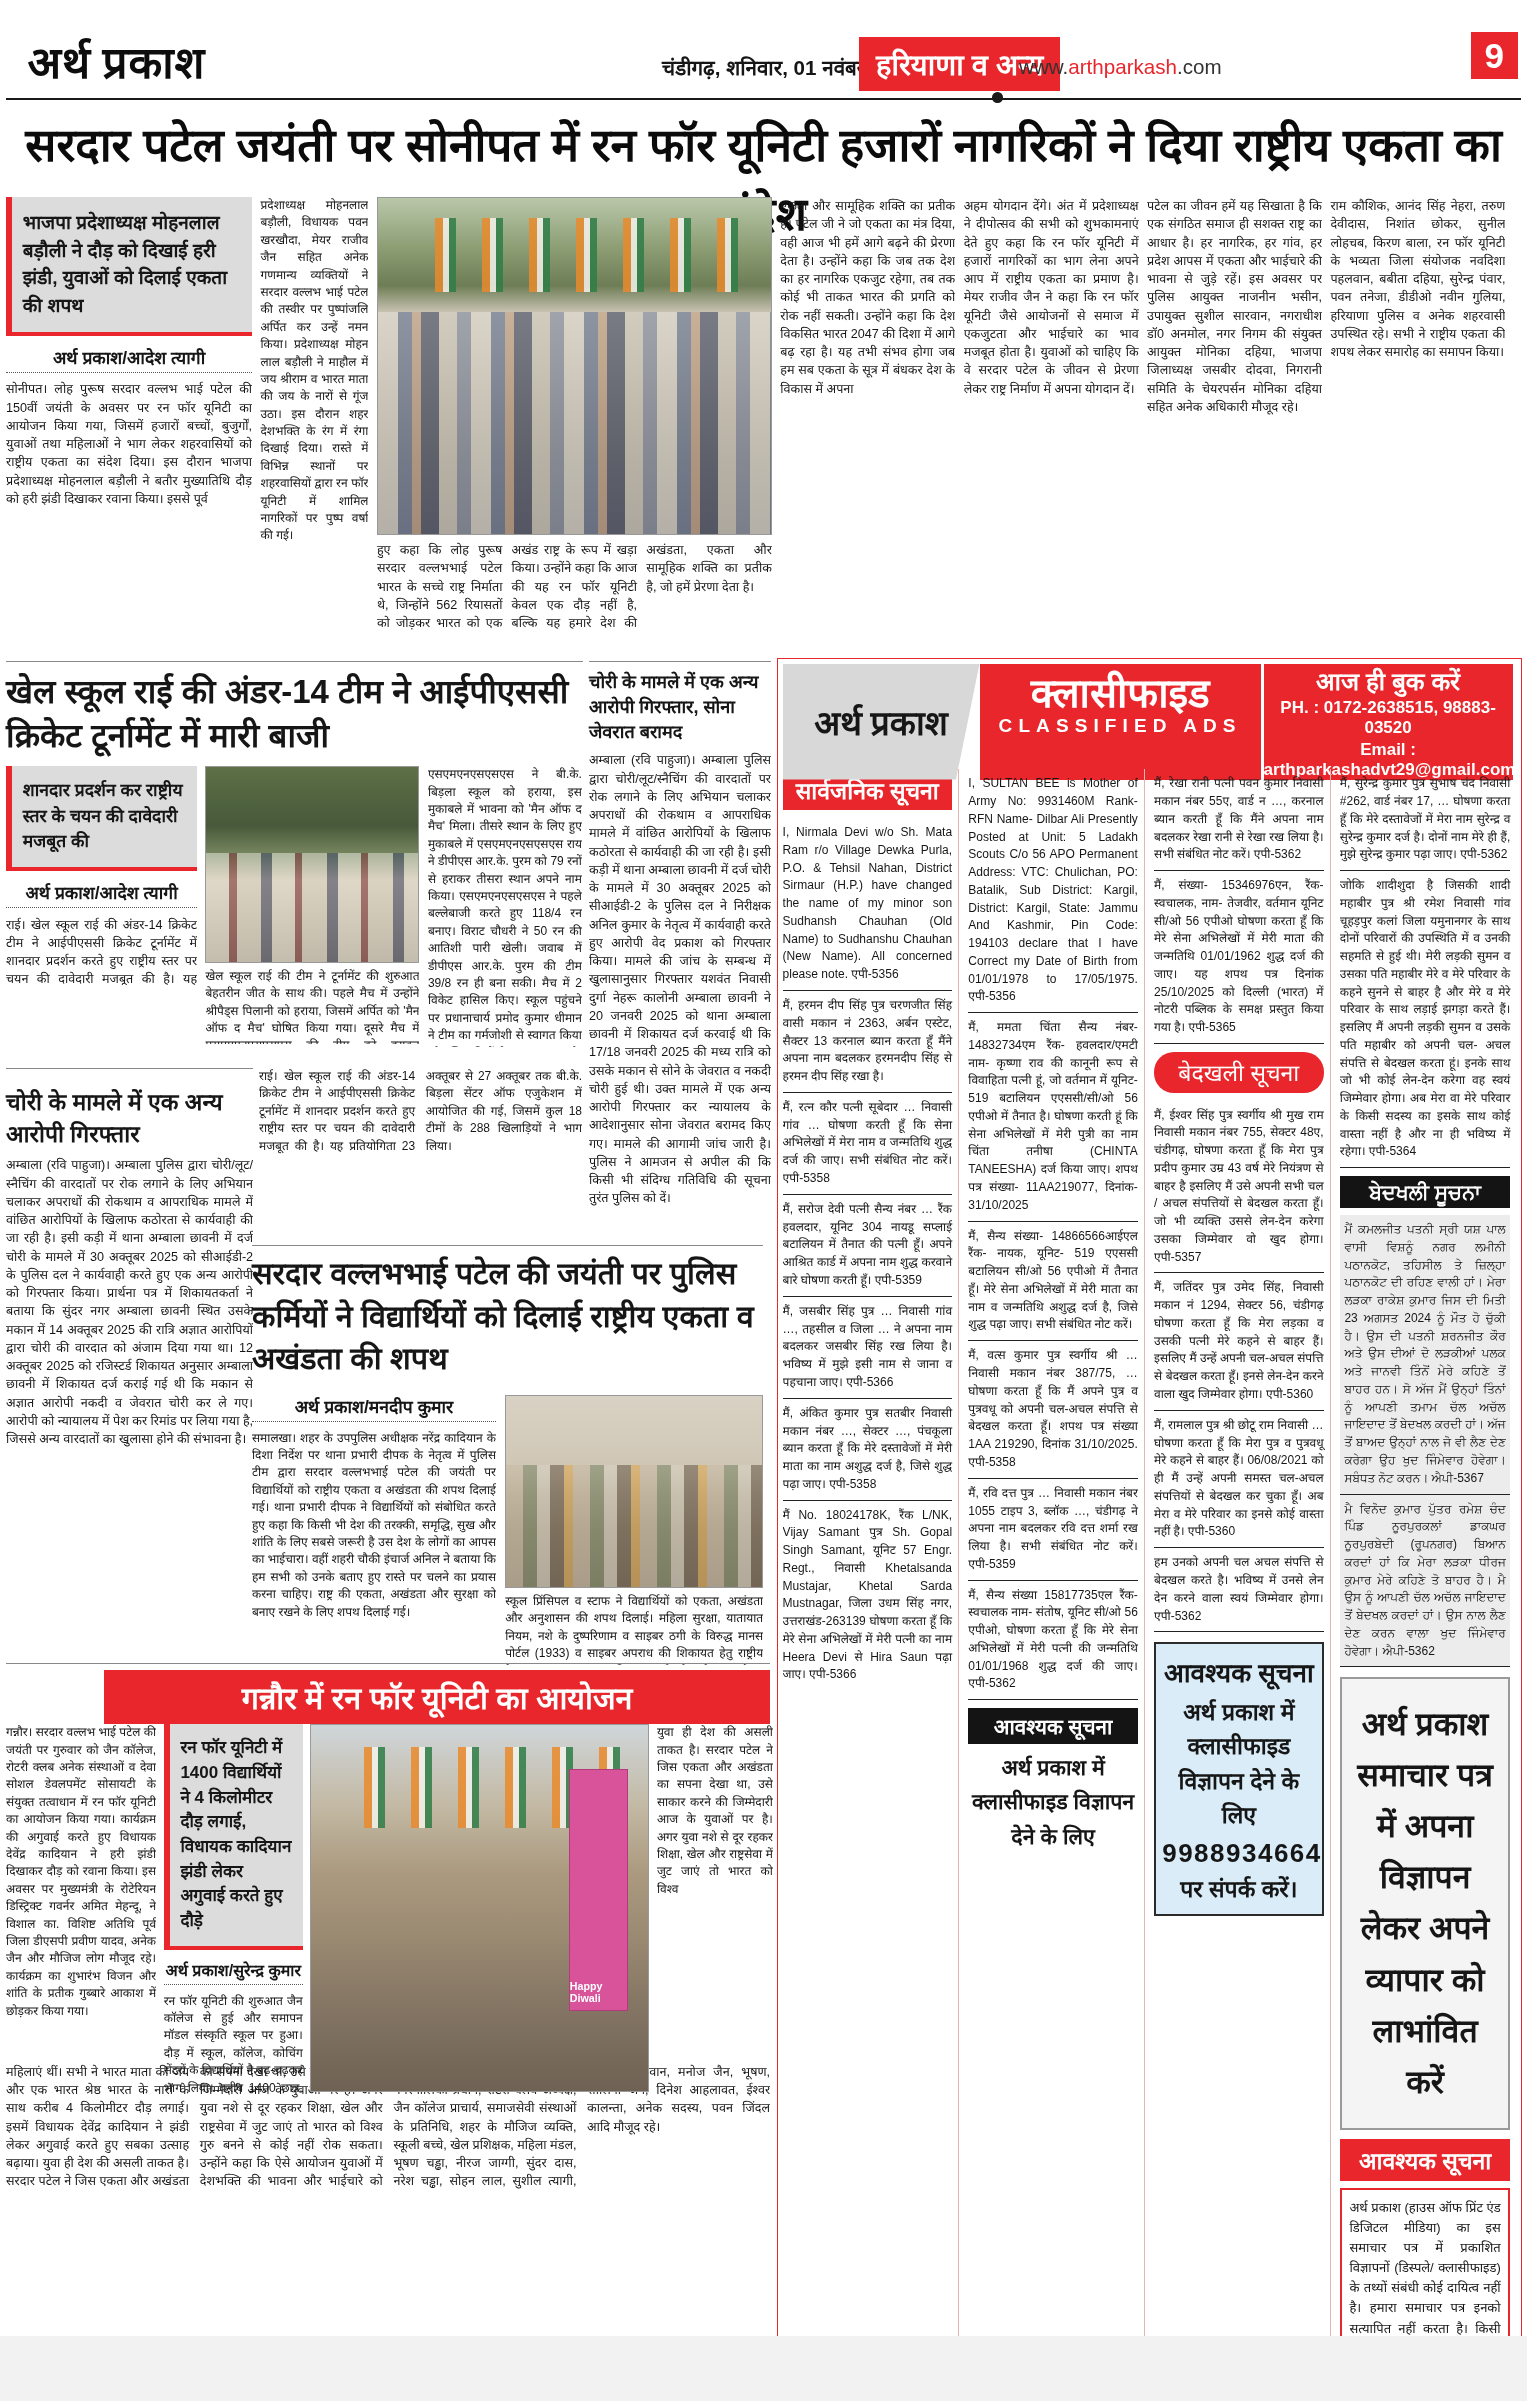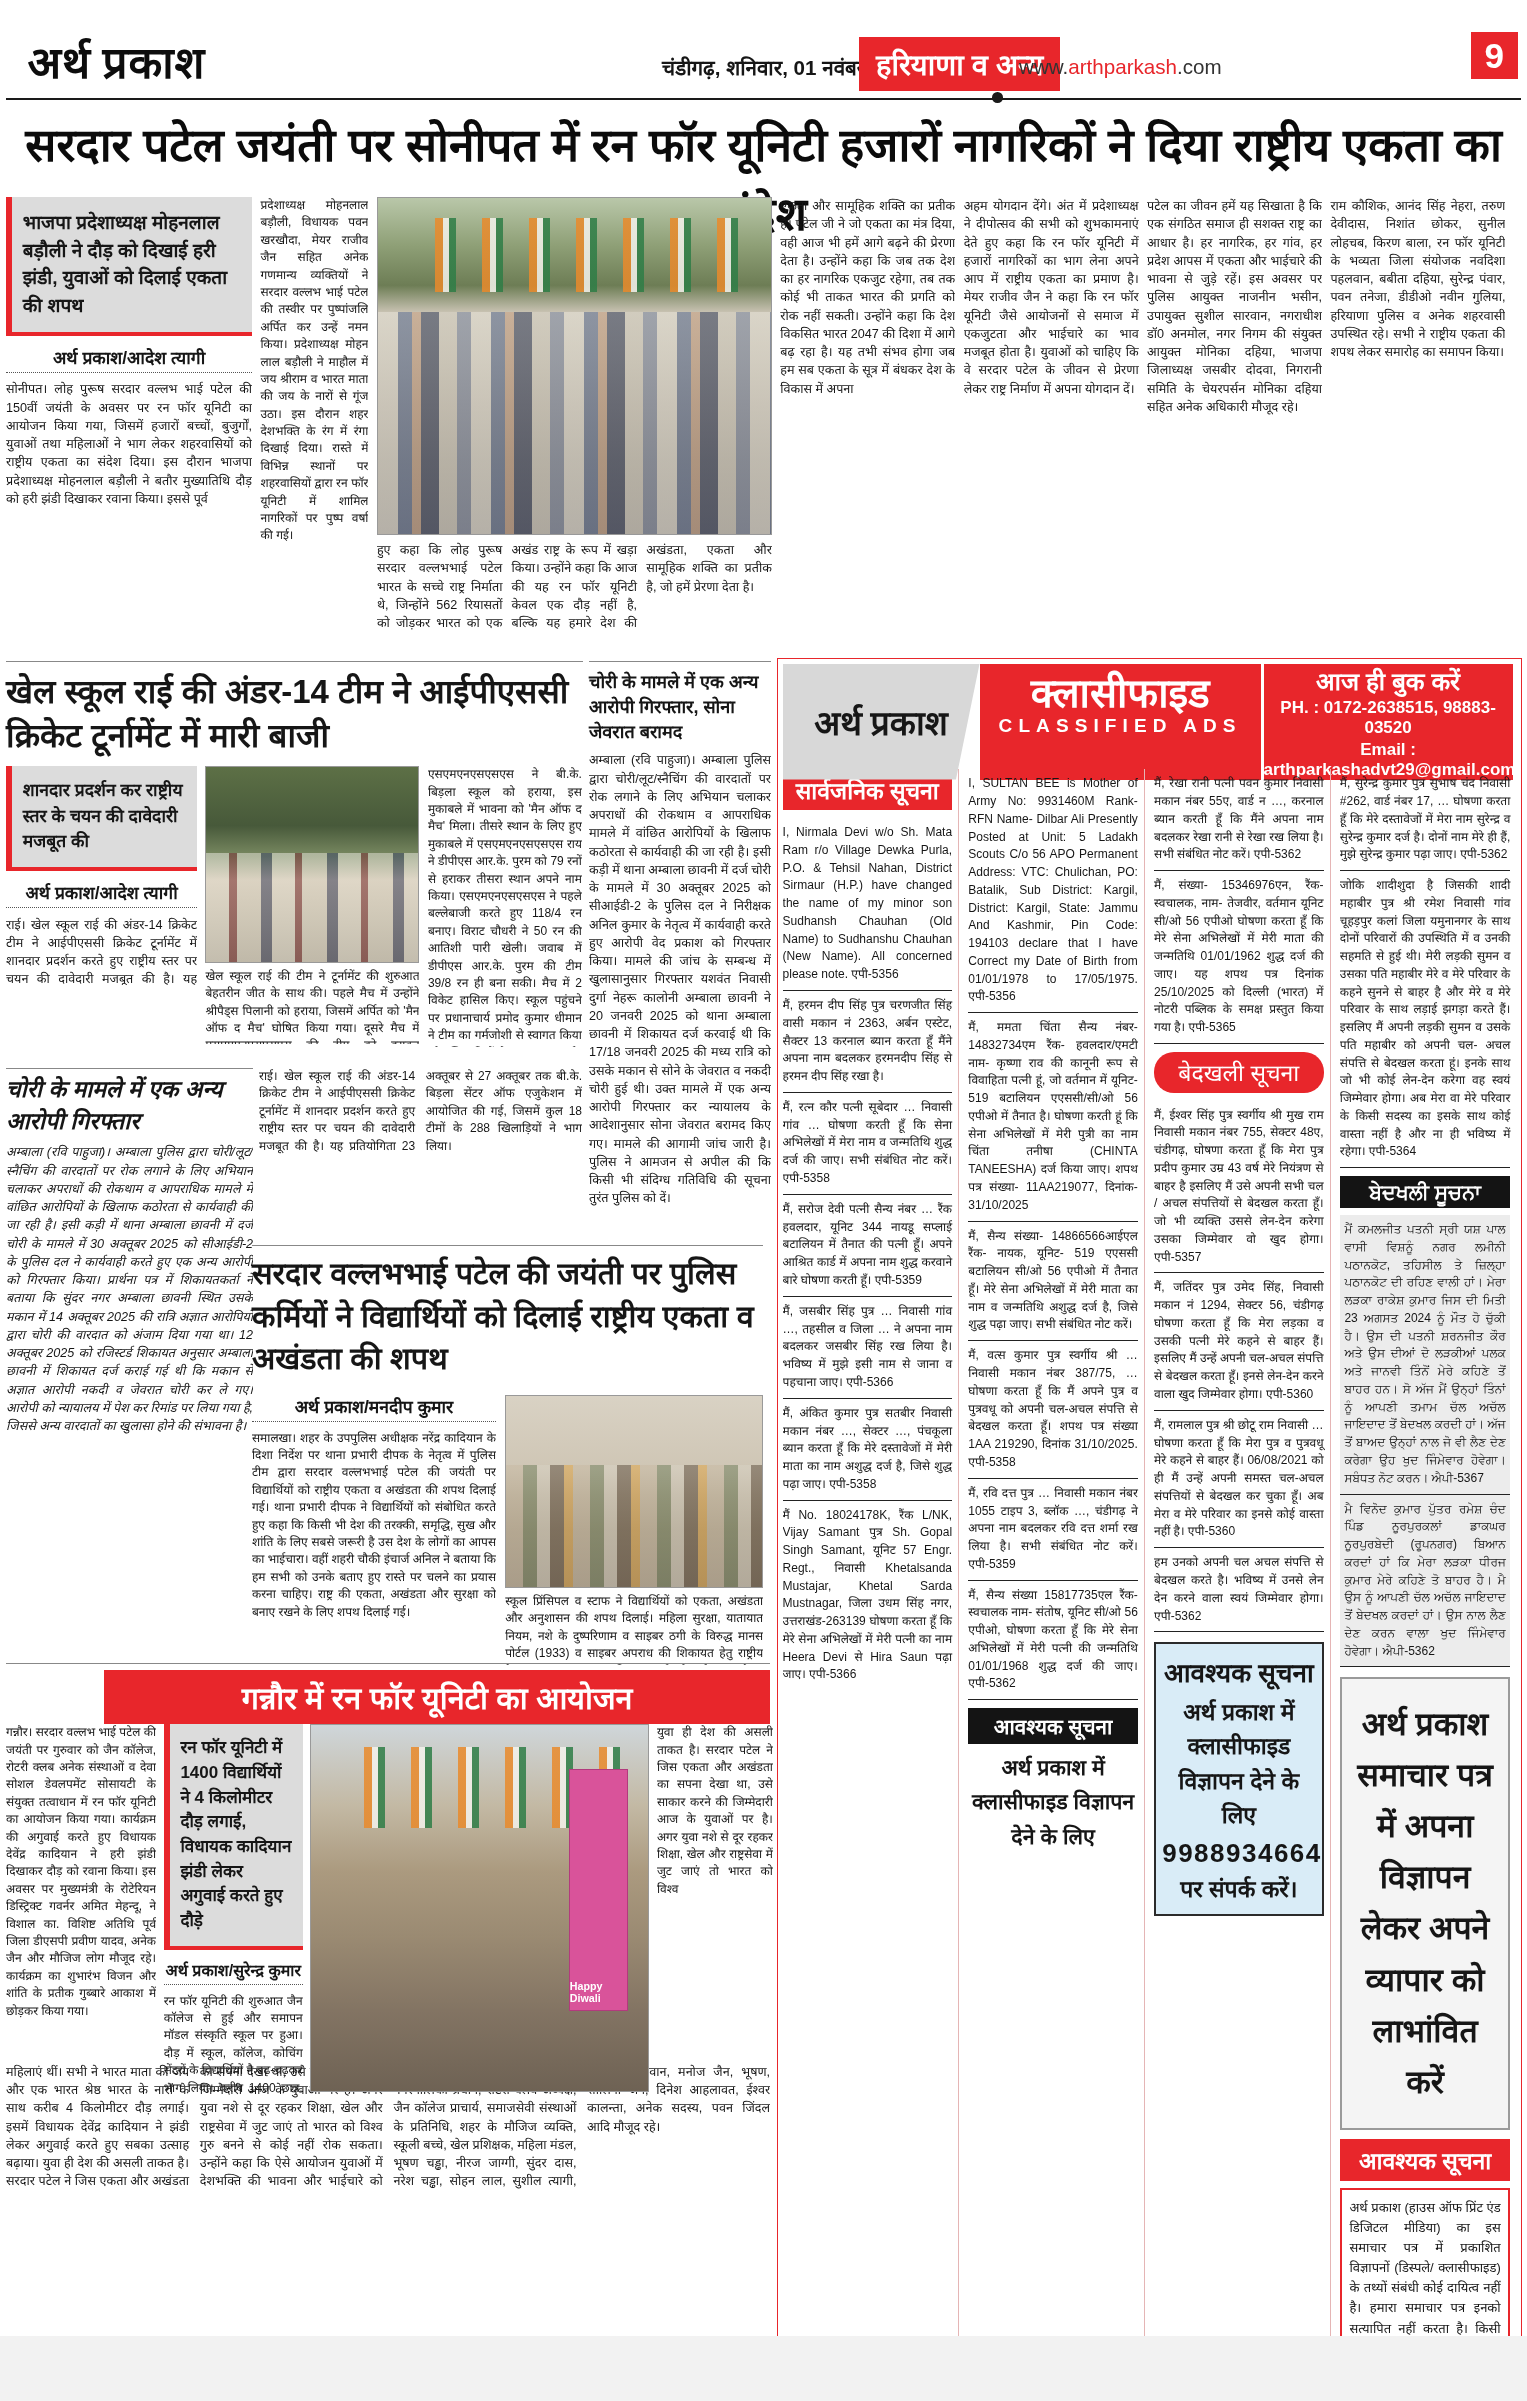--- a/index.html
+++ b/index.html
@@ -166,21 +166,21 @@
       <div class="btxt sm" style="height:281px;">एसएमएनएसएसएस ने बी.के. बिड़ला स्कूल को हराया, इस मुकाबले में भावना को 'मैन ऑफ द मैच' मिला। तीसरे स्थान के लिए हुए मुकाबले में एसएमएनएसएसएस राय ने डीपीएस आर.के. पुरम को 79 रनों से हराकर तीसरा स्थान अपने नाम किया। एसएमएनएसएसएस ने पहले बल्लेबाजी करते हुए 118/4 रन बनाए। विराट चौधरी ने 50 रन की आतिशी पारी खेली। जवाब में डीपीएस आर.के. पुरम की टीम 39/8 रन ही बना सकी। मैच में 2 विकेट हासिल किए। स्कूल पहुंचने पर प्रधानाचार्य प्रमोद कुमार धीमान ने टीम का गर्मजोशी से स्वागत किया और खिलाड़ियों के उज्ज्वल प्रदर्शन पर उन्हें बधाई दी। उन्होंने कहा कि यह सफलता विद्यार्थियों के अनुशासन, मेहनत और खेल भावना का परिणाम है।</div>
     </div>
   </div>
   <div class="abs khelcont btxt sm">राई। खेल स्कूल राई की अंडर-14 क्रिकेट टीम ने आईपीएससी क्रिकेट टूर्नामेंट में शानदार प्रदर्शन करते हुए राष्ट्रीय स्तर पर चयन की दावेदारी मजबूत की है। यह प्रतियोगिता 23 अक्तूबर से 27 अक्तूबर तक बी.के. बिड़ला सेंटर ऑफ एजुकेशन में आयोजित की गई, जिसमें कुल 18 टीमों के 288 खिलाड़ियों ने भाग लिया।</div>
 
   <div class="abs chori-r sec-rule" style="padding-top:7.6px;">
     <h2>चोरी के मामले में एक अन्य आरोपी गिरफ्तार, सोना जेवरात बरामद</h2>
     <div class="btxt" style="height:458px;">अम्बाला (रवि पाहुजा)। अम्बाला पुलिस द्वारा चोरी/लूट/स्नैचिंग की वारदातों पर रोक लगाने के लिए अभियान चलाकर अपराधों की रोकथाम व आपराधिक मामले में वांछित आरोपियों के खिलाफ कठोरता से कार्यवाही की जा रही है। इसी कड़ी में थाना अम्बाला छावनी में दर्ज चोरी के मामले में 30 अक्तूबर 2025 को सीआईडी-2 के पुलिस दल ने निरीक्षक अनिल कुमार के नेतृत्व में कार्यवाही करते हुए आरोपी वेद प्रकाश को गिरफ्तार किया। मामले की जांच के सम्बन्ध में खुलासानुसार गिरफ्तार यशवंत निवासी दुर्गा नेहरू कालोनी अम्बाला छावनी ने 20 जनवरी 2025 को थाना अम्बाला छावनी में शिकायत दर्ज करवाई थी कि 17/18 जनवरी 2025 की मध्य रात्रि को उसके मकान से सोने के जेवरात व नकदी चोरी हुई थी। उक्त मामले में एक अन्य आरोपी गिरफ्तार कर न्यायालय के आदेशानुसार सोना जेवरात बरामद किए गए। मामले की आगामी जांच जारी है। पुलिस ने आमजन से अपील की कि किसी भी संदिग्ध गतिविधि की सूचना तुरंत पुलिस को दें।</div>
   </div>
 
-  <div class="abs chori-l sec-rule" style="padding-top:4px;font-style:italic;">
+  <div class="abs chori-l sec-rule" style="padding-top:17px;">
     <h2>चोरी के मामले में एक अन्य आरोपी गिरफ्तार</h2>
     <div class="btxt" style="height:511px;">अम्बाला (रवि पाहुजा)। अम्बाला पुलिस द्वारा चोरी/लूट/स्नैचिंग की वारदातों पर रोक लगाने के लिए अभियान चलाकर अपराधों की रोकथाम व आपराधिक मामले में वांछित आरोपियों के खिलाफ कठोरता से कार्यवाही की जा रही है। इसी कड़ी में थाना अम्बाला छावनी में दर्ज चोरी के मामले में 30 अक्तूबर 2025 को सीआईडी-2 के पुलिस दल ने कार्यवाही करते हुए एक अन्य आरोपी को गिरफ्तार किया। प्रार्थना पत्र में शिकायतकर्ता ने बताया कि सुंदर नगर अम्बाला छावनी स्थित उसके मकान में 14 अक्तूबर 2025 की रात्रि अज्ञात आरोपियों द्वारा चोरी की वारदात को अंजाम दिया गया था। 12 अक्तूबर 2025 को रजिस्टर्ड शिकायत अनुसार अम्बाला छावनी में शिकायत दर्ज कराई गई थी कि मकान से अज्ञात आरोपी नकदी व जेवरात चोरी कर ले गए। आरोपी को न्यायालय में पेश कर रिमांड पर लिया गया है, जिससे अन्य वारदातों का खुलासा होने की संभावना है।</div>
   </div>
 
   <div class="abs samalkha sec-rule" style="padding-top:6.1px;">
     <h2>सरदार वल्लभभाई पटेल की जयंती पर पुलिस कर्मियों ने विद्यार्थियों को दिलाई राष्ट्रीय एकता व अखंडता की शपथ</h2>
     <div class="sam-grid">
       <div>
         <div class="byline">अर्थ प्रकाश/मनदीप कुमार</div>
         <div class="byline-rule"></div>
@@ -226,21 +226,21 @@
       </div>
     </div>
 
     <div class="classi-cols">
 
       <div class="ccol">
         <div class="chead-red">सार्वजनिक सूचना</div>
         <div class="cnote">I, Nirmala Devi w/o Sh. Mata Ram r/o Village Dewka Purla, P.O. &amp; Tehsil Nahan, District Sirmaur (H.P.) have changed the name of my minor son Sudhansh Chauhan (Old Name) to Sudhanshu Chauhan (New Name). All concerned please note. एपी-5356</div>
         <div class="cnote">मैं, हरमन दीप सिंह पुत्र चरणजीत सिंह वासी मकान नं 2363, अर्बन एस्टेट, सैक्टर 13 करनाल ब्यान करता हूँ मैंने अपना नाम बदलकर हरमनदीप सिंह से हरमन दीप सिंह रखा है।</div>
         <div class="cnote">मैं, रत्न कौर पत्नी सूबेदार … निवासी गांव … घोषणा करती हूँ कि सेना अभिलेखों में मेरा नाम व जन्मतिथि शुद्ध दर्ज की जाए। सभी संबंधित नोट करें। एपी-5358</div>
-        <div class="cnote">मैं, सरोज देवी पत्नी सैन्य नंबर … रैंक हवलदार, यूनिट 344 नायडू सप्लाई बटालियन में तैनात की पत्नी हूँ। अपने आश्रित कार्ड में अपना नाम शुद्ध करवाने बारे घोषणा करती हूँ। एपी-5359</div>
+        <div class="cnote">मैं, सरोज देवी पत्नी सैन्य नंबर … रैंक हवलदार, यूनिट 304 नायडू सप्लाई बटालियन में तैनात की पत्नी हूँ। अपने आश्रित कार्ड में अपना नाम शुद्ध करवाने बारे घोषणा करती हूँ। एपी-5359</div>
         <div class="cnote">मैं, जसबीर सिंह पुत्र … निवासी गांव …, तहसील व जिला … ने अपना नाम बदलकर जसबीर सिंह रख लिया है। भविष्य में मुझे इसी नाम से जाना व पहचाना जाए। एपी-5366</div>
         <div class="cnote">मैं, अंकित कुमार पुत्र सतबीर निवासी मकान नंबर …, सेक्टर …, पंचकूला ब्यान करता हूँ कि मेरे दस्तावेजों में मेरी माता का नाम अशुद्ध दर्ज है, जिसे शुद्ध पढ़ा जाए। एपी-5358</div>
         <div class="cnote">मैं No. 18024178K, रैंक L/NK, Vijay Samant पुत्र Sh. Gopal Singh Samant, यूनिट 57 Engr. Regt., निवासी Khetalsanda Mustajar, Khetal Sarda Mustnagar, जिला उधम सिंह नगर, उत्तराखंड-263139 घोषणा करता हूँ कि मेरे सेना अभिलेखों में मेरी पत्नी का नाम Heera Devi से Hira Saun पढ़ा जाए। एपी-5366</div>
       </div>
 
       <div class="ccol">
         <div class="cnote">I, SULTAN BEE is Mother of Army No: 9931460M Rank-RFN Name- Dilbar Ali Presently Posted at Unit: 5 Ladakh Scouts C/o 56 APO Permanent Address: VTC: Chulichan, PO: Batalik, Sub District: Kargil, District: Kargil, State: Jammu And Kashmir, Pin Code: 194103 declare that I have Correct my Date of Birth from 01/01/1978 to 17/05/1975. एपी-5356</div>
         <div class="cnote">मैं, ममता चिंता सैन्य नंबर- 14832734एम रैंक- हवलदार/एमटी नाम- कृष्णा राव की कानूनी रूप से विवाहिता पत्नी हूं, जो वर्तमान में यूनिट- 519 बटालियन एएससी/सी/ओ 56 एपीओ में तैनात है। घोषणा करती हूं कि सेना अभिलेखों में मेरी पुत्री का नाम चिंता तनीषा (CHINTA TANEESHA) दर्ज किया जाए। शपथ पत्र संख्या- 11AA219077, दिनांक- 31/10/2025</div>
         <div class="cnote">मैं, सैन्य संख्या- 14866566आईएल रैंक- नायक, यूनिट- 519 एएससी बटालियन सी/ओ 56 एपीओ में तैनात हूँ। मेरे सेना अभिलेखों में मेरी माता का नाम व जन्मतिथि अशुद्ध दर्ज है, जिसे शुद्ध पढ़ा जाए। सभी संबंधित नोट करें।</div>
         <div class="cnote">मैं, वत्स कुमार पुत्र स्वर्गीय श्री … निवासी मकान नंबर 387/75, … घोषणा करता हूँ कि मैं अपने पुत्र व पुत्रवधू को अपनी चल-अचल संपत्ति से बेदखल करता हूँ। शपथ पत्र संख्या 1AA 219290, दिनांक 31/10/2025. एपी-5358</div>

